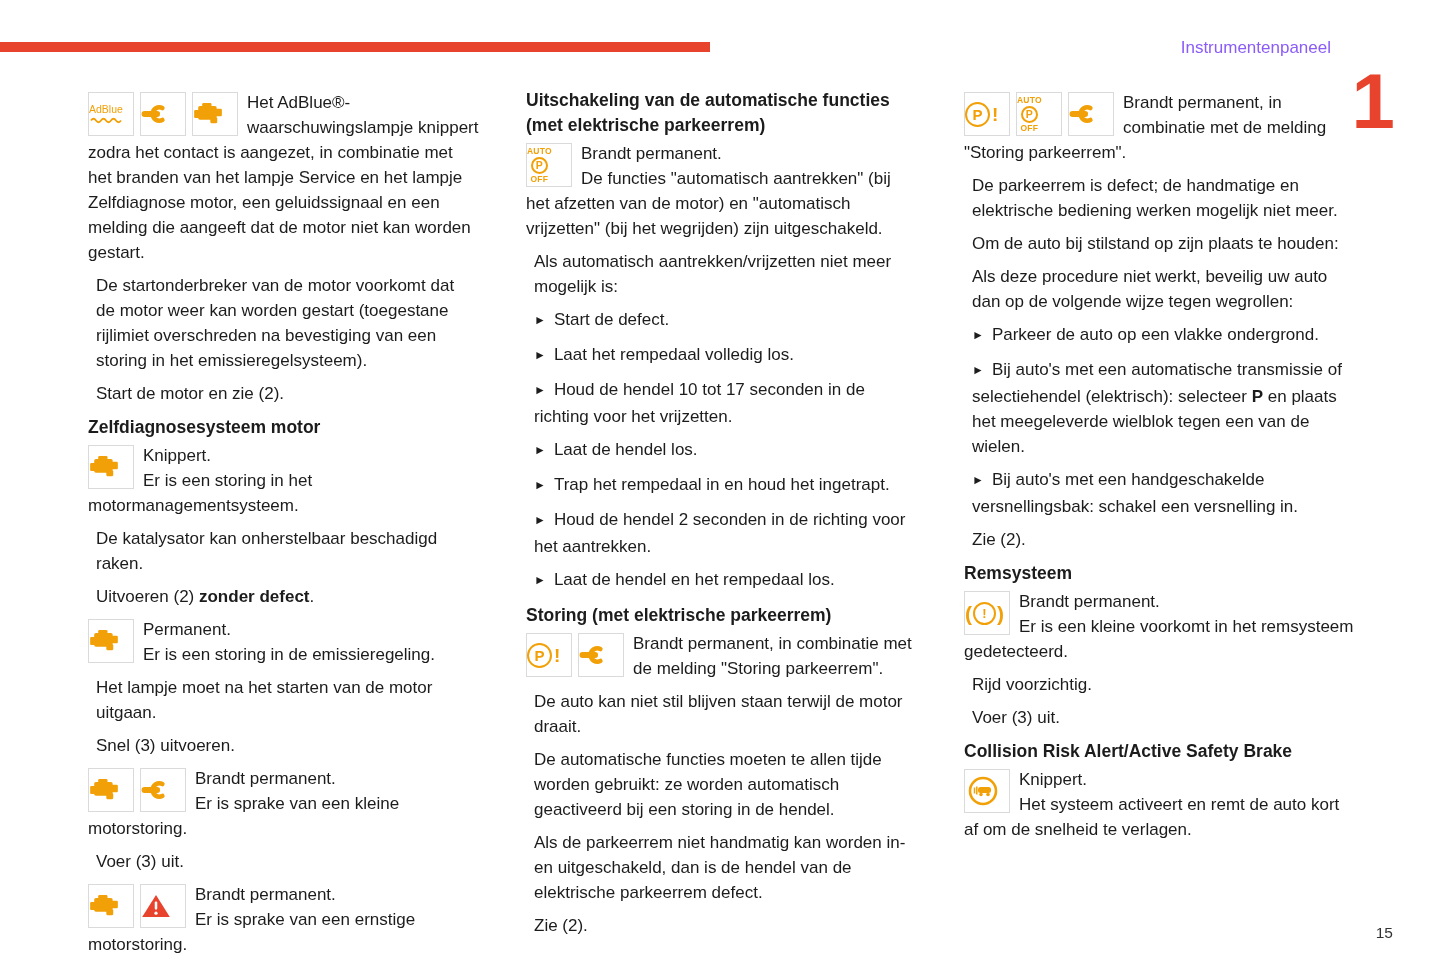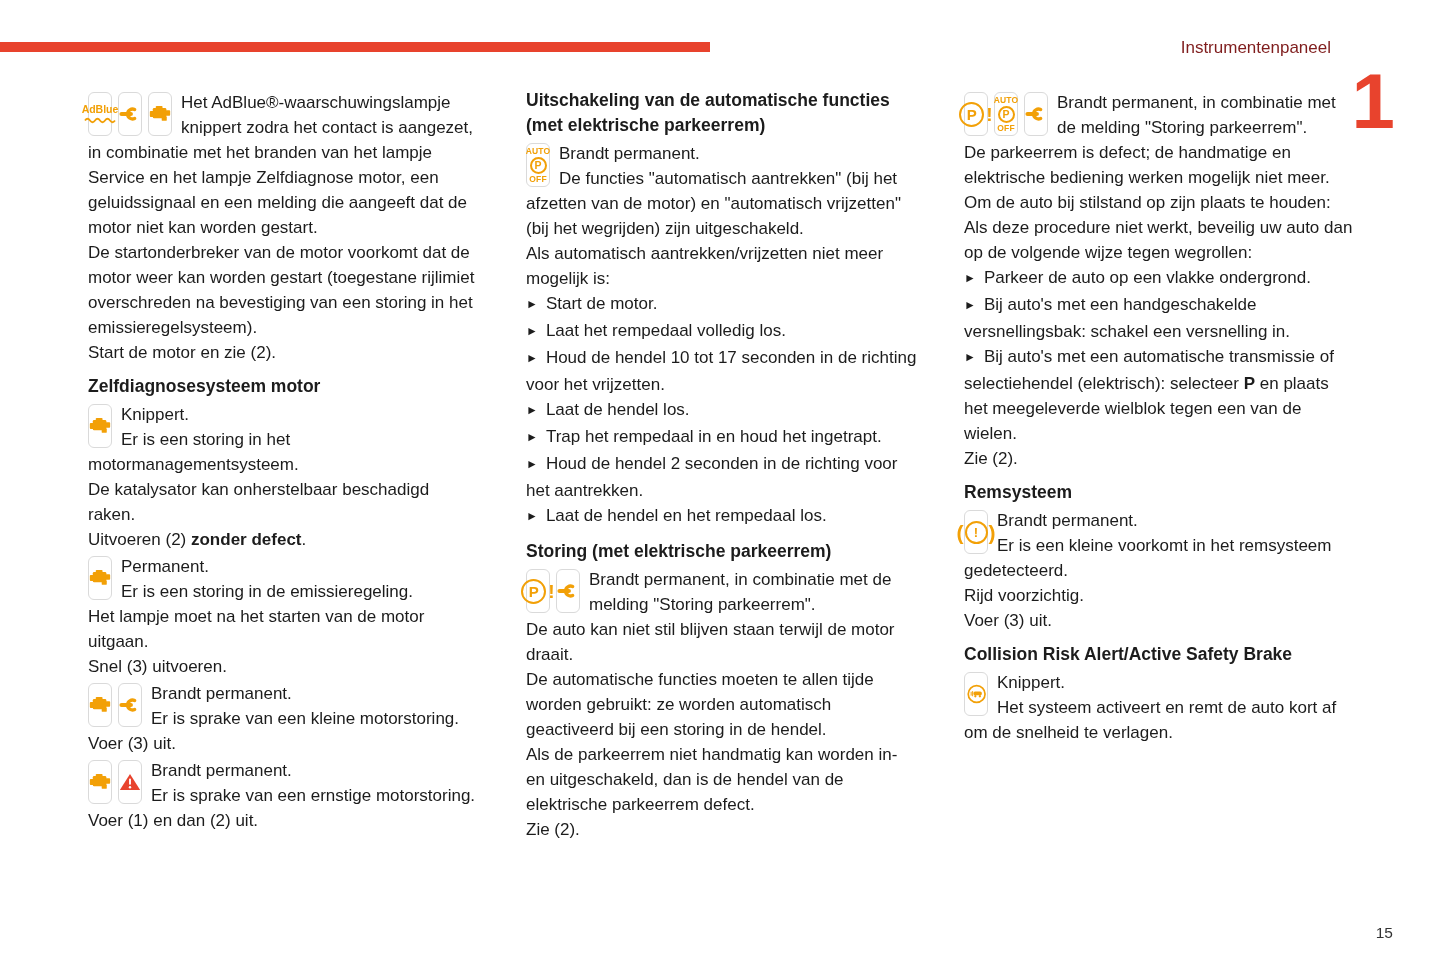--- a/index.html
+++ b/index.html
@@ -5,41 +5,41 @@
   * { box-sizing: border-box; margin: 0; padding: 0; }
   html,body { width: 1445px; height: 964px; }
   body {
     background: #ffffff;
     font-family: "Liberation Sans", "DejaVu Sans", sans-serif;
     color: #1c1c1c;
     position: relative;
     overflow: hidden;
   }
   .redbar { position:absolute; left:0; top:42px; width:710px; height:10px; background:#e8432d; }
-  .hdr { position:absolute; top:38px; right:114px; font-size:17px; color:#7f1d1d; }
+  .hdr { position:absolute; top:38px; right:114px; font-size:17px; color:#8b5cf6; }
   .chap { position:absolute; top:62px; right:50px; font-size:78px; line-height:1; font-weight:bold; color:#e8432d; }
   .pagenum { position:absolute; bottom:22px; right:52px; font-size:15.5px; color:#333;text-align:right; }
 
   .cols { position:absolute; left:88px; top:88px; width:1268px; display:flex; gap:46px; }
   .col { width:392px; font-size:17px; line-height:25px; }
 
   .h { font-size:17.5px; font-weight:bold; clear:both; margin:9px 0 3px; }
-  .t { margin:0; }
+  .t { margin:8px; }
   .block { margin:2px 0 0; }
   .li .bullet { font-size:12px; margin-right:8px; position:relative; top:-1px; }
 
   .iconf { float:left; margin:2px 9px 0 0; display:flex; gap:6px; }
   .ibox {
-    width:24px; height:44px; border:1px solid #dadada; border-radius:6px;
-    background:#fff; display:flex; align-items:center; justify-content:center;
+    width:46px; height:44px; border:1px solid #dadada; border-radius:0;
+    background:#fff; display:flex; align-items:center; 
     flex:none;
   }
 
   
-  .adblue { display:flex; flex-direction:column; align-items:center; color:#F2A007; font-weight:bold; font-size:10.5px; line-height:1.1; }
+  .adblue { display:flex; flex-direction:column; align-items:center; color:#F2A007; font-weight:normal; font-size:10.5px; line-height:1.1; }
   
   .apo { display:flex; flex-direction:column; align-items:center; gap:1px; color:#F2A007; font-weight:bold; line-height:1; }
   .apo-t { font-size:8.5px; letter-spacing:.2px; }
   .apo-p { width:17px; height:17px; border:2px solid #F2A007; border-radius:50%; display:flex; align-items:center; justify-content:center; font-size:10.5px; }
   
   .pexcl { display:flex; align-items:center; gap:2px; color:#F2A007; font-weight:bold; }
   .pcirc { width:25px; height:25px; border:2.5px solid #F2A007; border-radius:50%; display:flex; align-items:center; justify-content:center; font-size:15px; flex:none; }
   .pban { font-size:19px; }
   
   .brkicon { display:flex; align-items:center; gap:1px; color:#F2A007; font-weight:bold; }
@@ -197,21 +197,21 @@
               </span>
             <span class="apo-t">OFF</span>
           </span>
         </span>
       </span>
       <div>Brandt permanent.</div>
       <div>De functies "automatisch aantrekken" (bij het afzetten van de motor) en "automatisch vrijzetten" (bij het wegrijden) zijn uitgeschakeld.</div>
     </div>
     <p class="t">Als automatisch aantrekken/vrijzetten niet meer mogelijk is:</p>
 
-    <p class="t li"><span class="bullet">►</span><span>Start de motor.</span></p>
+    <p class="t li"><span class="bullet">►</span><span>Start de defect.</span></p>
     <p class="t li"><span class="bullet">►</span><span>Laat het rempedaal volledig los.</span></p>
     <p class="t li"><span class="bullet">►</span><span>Houd de hendel 10 tot 17 seconden in de richting voor het vrijzetten.</span></p>
     <p class="t li"><span class="bullet">►</span><span>Laat de hendel los.</span></p>
     <p class="t li"><span class="bullet">►</span><span>Trap het rempedaal in en houd het ingetrapt.</span></p>
     <p class="t li"><span class="bullet">►</span><span>Houd de hendel 2 seconden in de richting voor het aantrekken.</span></p>
     <p class="t li"><span class="bullet">►</span><span>Laat de hendel en het rempedaal los.</span></p>
 
     <div class="h">Storing (met elektrische parkeerrem)</div>
 
     <div class="block">
@@ -265,22 +265,22 @@
               <path d="M18.5 4.8 A5.8 5.8 0 1 0 18.5 15.2" stroke="#F2A007" stroke-width="4" stroke-linecap="round" fill="none"></path>
             </svg>
         </span>
       </span>
       <span>Brandt permanent, in combinatie met de melding "Storing parkeerrem".</span>
     </div>
     <p class="t">De parkeerrem is defect; de handmatige en elektrische bediening werken mogelijk niet meer.</p>
     <p class="t">Om de auto bij stilstand op zijn plaats te houden:</p>
     <p class="t">Als deze procedure niet werkt, beveilig uw auto dan op de volgende wijze tegen wegrollen:</p>
     <p class="t li"><span class="bullet">►</span><span>Parkeer de auto op een vlakke ondergrond.</span></p>
+    <p class="t li"><span class="bullet">►</span><span>Bij auto's met een automatische transmissie of selectiehendel (elektrisch): selecteer </span><b>P</b><span> en plaats het meegeleverde wielblok tegen een van de wielen.</span></p>
     <p class="t li"><span class="bullet">►</span><span>Bij auto's met een handgeschakelde versnellingsbak: schakel een versnelling in.</span></p>
-    <p class="t li"><span class="bullet">►</span><span>Bij auto's met een automatische transmissie of selectiehendel (elektrisch): selecteer </span><b>P</b><span> en plaats het meegeleverde wielblok tegen een van de wielen.</span></p>
     <p class="t">Zie (2).</p>
 
     <div class="h">Remsysteem</div>
 
     <div class="block">
       <span class="iconf">
         <span class="ibox">
           <span class="brkicon">
             <span class="par">(</span>
             <span class="bcirc">

